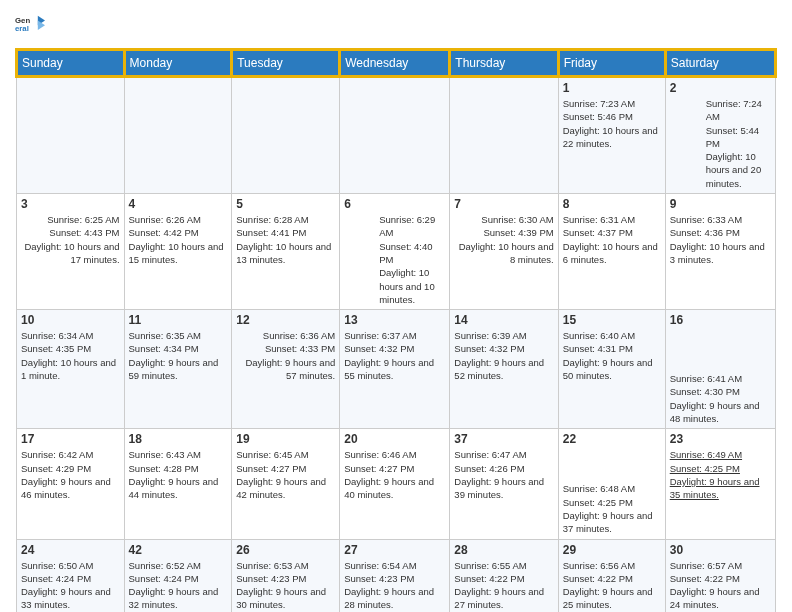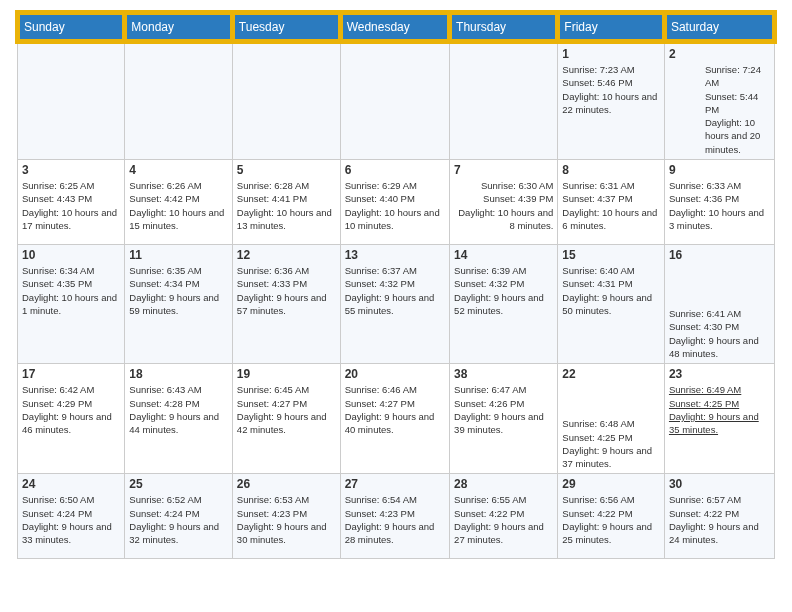--- a/index.html
+++ b/index.html
@@ -20,21 +20,21 @@
     
     .calendar { width: 100%; border-collapse: collapse; }
     
     .calendar thead tr th {
       background-color: #2b7bbf;
       color: white;
       padding: 5px 4px;
       font-size: 12px;
       font-weight: normal;
       text-align: left;
-      border: 5px solid #eab308;
+      border: 3px solid #eab308;
     }
     
     .calendar tbody tr td {
       border: 1px solid #ccc;
       vertical-align: top;
       padding: 3px 4px;
       font-size: 10px;
       color: #333;
       width: 113px;
       min-height: 75px;
@@ -46,20 +46,40 @@
     
     .day-num { font-size: 12px; font-weight: bold; display: block; margin-bottom: 2px; }
     .day-info { font-size: 9.5px; line-height: 1.4; color: #333; }
     
     .empty { background-color: #f5f8fc; }
   </style>
 </head>
 <body>
 
 <div class="page">
+  <div class="header">
+    <div class="logo">
+      <svg class="logo-icon" viewBox="0 0 50 35" width="50" height="35">
+    <text x="0" y="14" font-size="13" fill="#333" font-family="Arial" font-weight="bold">Gen</text>
+    <text x="0" y="28" font-size="13" fill="#2b7bbf" font-family="Arial" font-weight="bold">eral</text>
+    <polygon points="38,2 50,10 38,18" fill="#2b7bbf"></polygon>
+    <polygon points="38,10 50,18 38,26" fill="#7ab8e8"></polygon>
+  </svg>
+      <div>
+        <div class="logo-text">
+          <span></span><br>
+          <span style="color:#2b7bbf;"></span>
+        </div>
+      </div>
+    </div>
+    <div class="title-section">
+      <div class="month-title"></div>
+      <div class="location"></div>
+    </div>
+  </div>
 
   <table class="calendar">
     <thead>
       <tr>
       <th>Sunday</th>
           <th>Monday</th>
           <th>Tuesday</th>
           <th>Wednesday</th>
           <th>Thursday</th>
           <th>Friday</th>
@@ -82,39 +102,39 @@
           <td>
             <span class="day-num">2</span>
             <div class="day-info" style="white-space: pre-line; margin-left: 36px;">Sunrise: 7:24 AM
 Sunset: 5:44 PM
 Daylight: 10 hours and 20 minutes.</div>
           </td>
         </tr>
         <tr>
           <td>
             <span class="day-num">3</span>
-            <div class="day-info" style="white-space: pre-line;">Sunrise: 6:25 AM
+            <div class="day-info" style="white-space: pre-line; text-align: right;">Sunrise: 6:25 AM
 Sunset: 4:43 PM
 Daylight: 10 hours and 17 minutes.</div>
           </td>
           <td>
             <span class="day-num">4</span>
             <div class="day-info" style="white-space: pre-line;">Sunrise: 6:26 AM
 Sunset: 4:42 PM
 Daylight: 10 hours and 15 minutes.</div>
           </td>
           <td>
             <span class="day-num">5</span>
             <div class="day-info" style="white-space: pre-line;">Sunrise: 6:28 AM
 Sunset: 4:41 PM
 Daylight: 10 hours and 13 minutes.</div>
           </td>
           <td>
             <span class="day-num">6</span>
-            <div class="day-info" style="white-space: pre-line;">Sunrise: 6:29 AM
+            <div class="day-info" style="white-space: pre-line; margin-left: 35px;">Sunrise: 6:29 AM
 Sunset: 4:40 PM
 Daylight: 10 hours and 10 minutes.</div>
           </td>
           <td>
             <span class="day-num">7</span>
             <div class="day-info" style="white-space: pre-line; text-align: right;">Sunrise: 6:30 AM
 Sunset: 4:39 PM
 Daylight: 10 hours and 8 minutes.</div>
           </td>
           <td>
@@ -138,21 +158,21 @@
 Daylight: 10 hours and 1 minute.</div>
           </td>
           <td>
             <span class="day-num">11</span>
             <div class="day-info" style="white-space: pre-line;">Sunrise: 6:35 AM
 Sunset: 4:34 PM
 Daylight: 9 hours and 59 minutes.</div>
           </td>
           <td>
             <span class="day-num">12</span>
-            <div class="day-info" style="white-space: pre-line;">Sunrise: 6:36 AM
+            <div class="day-info" style="white-space: pre-line; text-align: right;">Sunrise: 6:36 AM
 Sunset: 4:33 PM
 Daylight: 9 hours and 57 minutes.</div>
           </td>
           <td>
             <span class="day-num">13</span>
             <div class="day-info" style="white-space: pre-line;">Sunrise: 6:37 AM
 Sunset: 4:32 PM
 Daylight: 9 hours and 55 minutes.</div>
           </td>
           <td>
@@ -193,21 +213,21 @@
 Sunset: 4:27 PM
 Daylight: 9 hours and 42 minutes.</div>
           </td>
           <td>
             <span class="day-num">20</span>
             <div class="day-info" style="white-space: pre-line;">Sunrise: 6:46 AM
 Sunset: 4:27 PM
 Daylight: 9 hours and 40 minutes.</div>
           </td>
           <td>
-            <span class="day-num">38</span>
+            <span class="day-num">37</span>
             <div class="day-info" style="white-space: pre-line;">Sunrise: 6:47 AM
 Sunset: 4:26 PM
 Daylight: 9 hours and 39 minutes.</div>
           </td>
           <td>
             <span class="day-num">22</span>
             <div class="day-info" style="white-space: pre-line; margin-top: 36px;">Sunrise: 6:48 AM
 Sunset: 4:25 PM
 Daylight: 9 hours and 37 minutes.</div>
           </td>
@@ -219,21 +239,21 @@
           </td>
         </tr>
         <tr>
           <td>
             <span class="day-num">24</span>
             <div class="day-info" style="white-space: pre-line;">Sunrise: 6:50 AM
 Sunset: 4:24 PM
 Daylight: 9 hours and 33 minutes.</div>
           </td>
           <td>
-            <span class="day-num">25</span>
+            <span class="day-num">42</span>
             <div class="day-info" style="white-space: pre-line;">Sunrise: 6:52 AM
 Sunset: 4:24 PM
 Daylight: 9 hours and 32 minutes.</div>
           </td>
           <td>
             <span class="day-num">26</span>
             <div class="day-info" style="white-space: pre-line;">Sunrise: 6:53 AM
 Sunset: 4:23 PM
 Daylight: 9 hours and 30 minutes.</div>
           </td>

